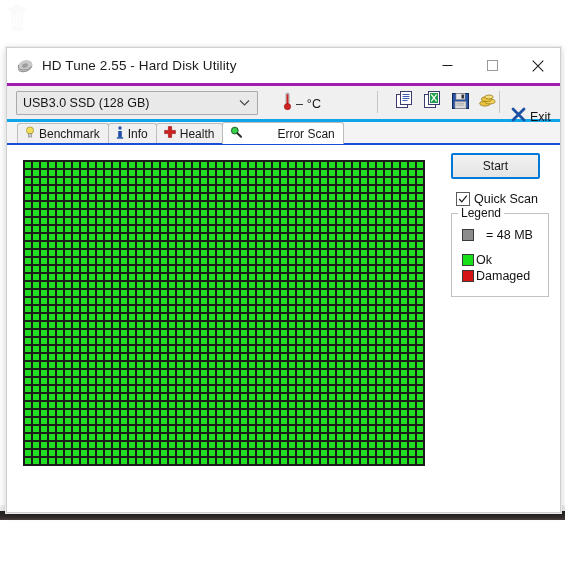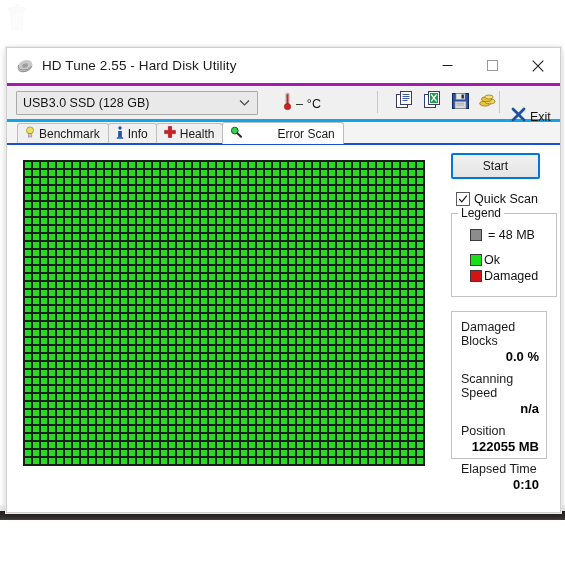--- a/index.html
+++ b/index.html
@@ -124,28 +124,28 @@
   #quickscan-row{
     margin:8px 0 0 8px;display:flex;align-items:flex-start;gap:4px;
     font-size:12.5px;color:#111;
   }
   .checkbox{
     width:12px;height:12px;background:#fff;border:1px solid #5a5a5a;
     display:flex;align-items:center;justify-content:center;flex:0 0 12px;
   }
   #legend-box{
     margin:7px 0 0 3px;width:96px;height:82px;
-    border:1px solid #c2c2c2;position:relative;padding-left:8px;
+    border:1px solid #c2c2c2;position:relative;
   }
   #legend-title{
     position:absolute;left:6px;top:-8px;background:#fff;padding:0 3px;
     font-size:12px;color:#131313;
   }
   .legend-row{
-    display:flex;align-items:center;gap:6px;margin-left:10px;
+    display:flex;align-items:center;gap:12px;margin-left:10px;
     font-size:12.5px;color:#111;
   }
   .legend-row.r1{margin-top:14px;}
   .legend-row.r2{margin-top:11px;gap:2px;}
   .legend-row.r3{margin-top:2px;gap:2px;}
   .sw{width:10px;height:10px;border:1px solid #3a3a3a;flex:0 0 10px;}
   .sw.grey{background:#8c8c8c;}
   .sw.green{background:#18e018;}
   .sw.red{background:#d41414;}
   #stats-box{
@@ -2251,35 +2251,17 @@
           <div class="legend-row r2">
             <span class="sw green"></span>
             <span>Ok</span>
           </div>
           <div class="legend-row r3">
             <span class="sw red"></span>
             <span>Damaged</span>
           </div>
         </div>
 
-        <div id="stats-box">
-          <div class="stat-block">
-            <div class="stat-label">Damaged Blocks</div>
-            <div class="stat-value">0.0 %</div>
-          </div>
-          <div class="stat-block">
-            <div class="stat-label">Scanning Speed</div>
-            <div class="stat-value">n/a</div>
-          </div>
-          <div class="stat-block">
-            <div class="stat-label">Position</div>
-            <div class="stat-value">122055 MB</div>
-          </div>
-          <div class="stat-block">
-            <div class="stat-label">Elapsed Time</div>
-            <div class="stat-value">0:10</div>
-          </div>
-        </div>
 
       </div>
     </div>
   </div>
 </div>
 
 </body></html>

